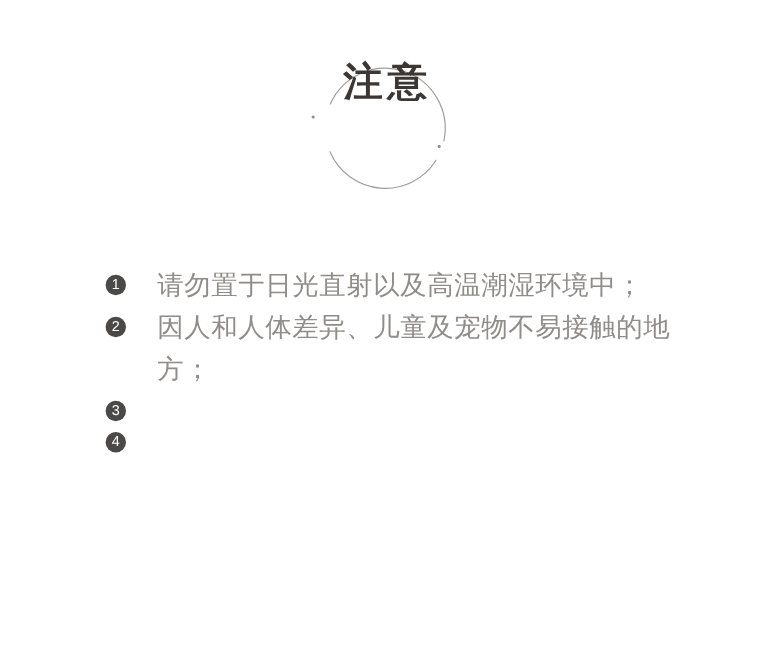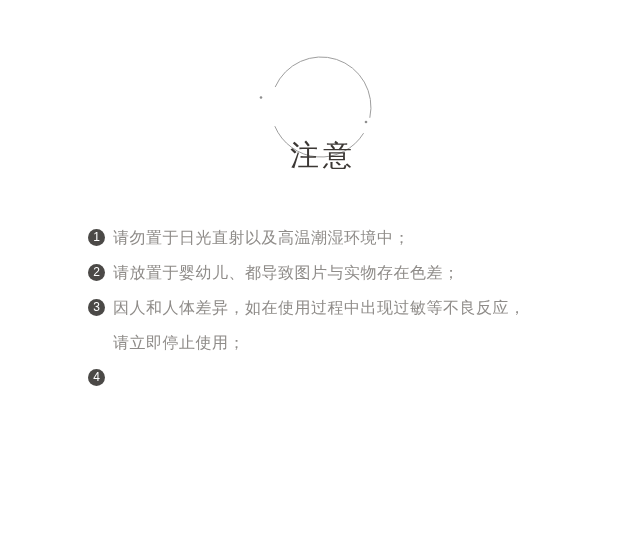--- a/index.html
+++ b/index.html
@@ -31,26 +31,26 @@
     height: 130px;
   }
   .badge-text {
     position: absolute;
     left: 0; top: 0;
     width: 130px;
     height: 130px;
     display: flex;
     flex-direction: column;
     align-items: center;
-    justify-content: flex-end;
+    justify-content: flex-start;
     padding-top: 9px;
     box-sizing: border-box;
     color: #3b3734;
-    font-size: 29px;
-    font-weight: 400;
+    font-size: 33px;
+    font-weight: 700;
     line-height: 34px;
     letter-spacing: 4px;
     text-indent: 4px; 
   }
 
   
   .notice-list {
     position: absolute;
     left: 88px;
     top: 220px;
@@ -70,24 +70,25 @@
     background: #4b4947;
     color: #ffffff;
     font-size: 12px;
     line-height: 17px;
     text-align: center;
     font-weight: 500;
   }
   .item-text {
     max-width: 428px;
     color: #8f8c89;
-    font-size: 16px;
+    font-size: 22px;
     line-height: 35px;
     letter-spacing: 0.5px;
     word-break: break-all;
+    margin-left: 18px;
   }
 </style>
 </head>
 <body>
 
 <div class="page">
 
   <div class="badge">
     <svg viewBox="0 0 130 130" aria-hidden="true">
       <path d="M 19.32 44.66 A 50 50 0 0 1 113.91 75.40" fill="none" stroke="#9e9e9e" stroke-width="1" stroke-linecap="round"></path>
@@ -102,26 +103,25 @@
 
   <div class="notice-list">
 
     <div class="notice-item">
       <span class="num-badge">1</span>
       <span class="item-text">请勿置于日光直射以及高温潮湿环境中；</span>
     </div>
 
     <div class="notice-item">
       <span class="num-badge">2</span>
-      <span class="item-text">请放置于婴幼儿、都导致图片与实物存在色差；</span>
+      <span class="item-text">因人和人体差异、儿童及宠物不易接触的地方；</span>
     </div>
 
     <div class="notice-item">
       <span class="num-badge">3</span>
-      <span class="item-text">因人和人体差异，如在使用过程中出现过敏等不良反应，请立即停止使用；</span>
     </div>
 
     <div class="notice-item">
       <span class="num-badge">4</span>
     </div>
 
   </div>
 
 </div>
 

